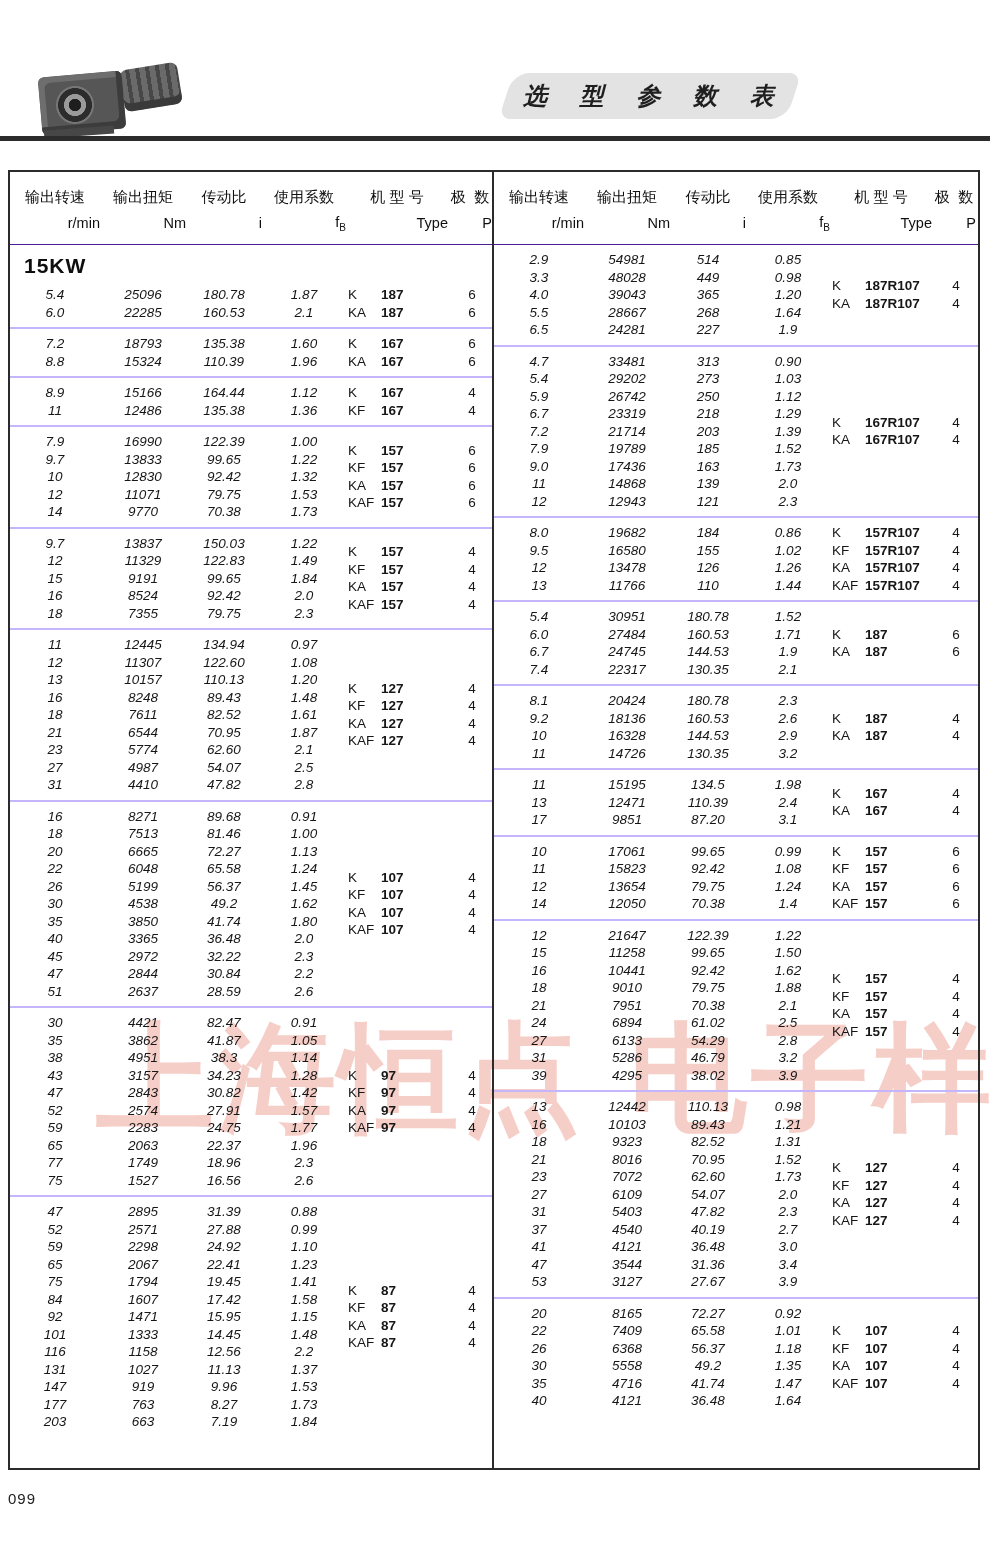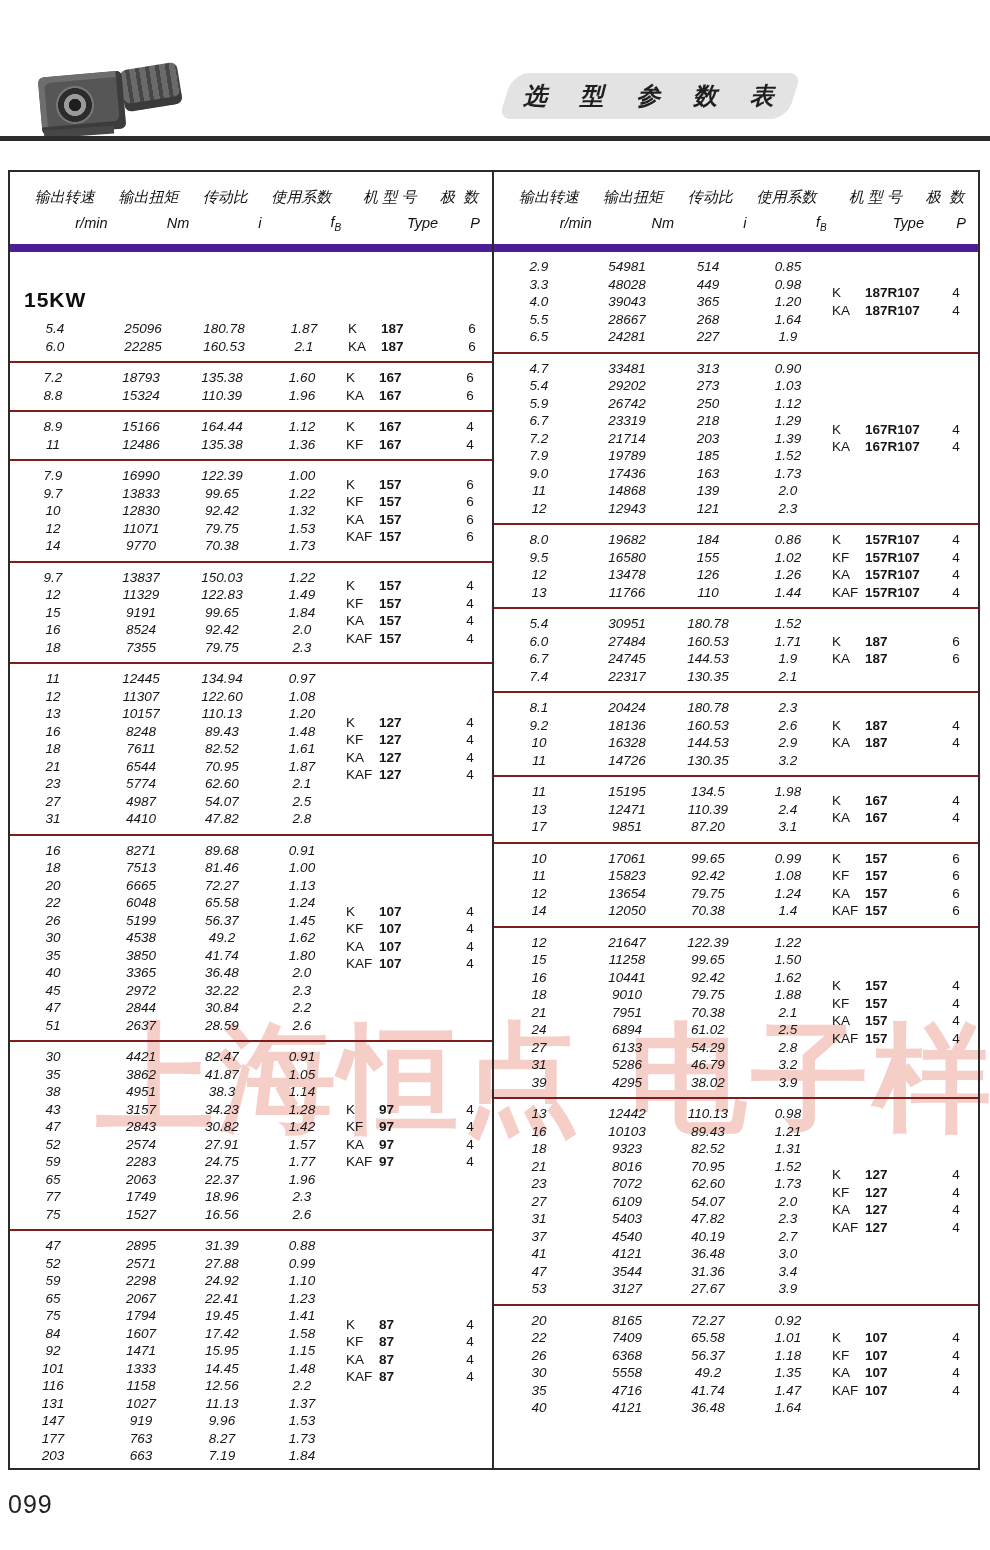--- a/index.html
+++ b/index.html
@@ -26,45 +26,45 @@
   .watermark{position:absolute;left:96px;top:1000px;width:1000px;z-index:1;
     font-weight:bold;font-size:118px;letter-spacing:4px;white-space:nowrap;
     color:#e2604c;opacity:0.30;pointer-events:none;font-family:"DejaVu Sans",sans-serif;}
 
   
   .tables{position:absolute;left:8px;top:170px;width:972px;height:1300px;z-index:2;
     border:2px solid #2b2b2b;display:flex;box-sizing:border-box;background:transparent;}
   .half{width:50%;box-sizing:border-box;overflow:hidden;}
   .half.left{border-right:2px solid #2b2b2b;}
 
-  .thead{border-bottom:8px solid #4c1d95;padding:12px 12px 8px;font-style:italic;}
+  .thead{border-bottom:1px solid #4c1d95;padding:12px 0 8px;}
   .hrow{display:flex;height:26px;align-items:center;}
   .hc{text-align:center;color:#101010;font-size:15px;white-space:pre;}
   .hrow.units .hc{font-size:14.5px;text-align:right;}
   .hc sub{font-size:10px;}
   .c0{width:90px}.c1{width:86px}.c2{width:76px}.c3{width:84px}.c4{width:102px}.c5{width:44px}
 
-  .power{font-weight:bold;font-size:21px;color:#0e0e0e;padding:9px 0 2px 14px;letter-spacing:1px;margin-top:27px;}
+  .power{font-weight:bold;font-size:21px;color:#0e0e0e;padding:9px 0 2px 14px;letter-spacing:1px;}
 
   .section{display:flex;align-items:center;padding:6px 0;}
-  .section + .section{border-top:2px solid #7f1d1d;justify-content:flex-end;}
+  .section + .section{border-top:2px solid #c4b5fd;}
 
   .rows{display:flex;flex-direction:column;font-style:italic;}
   .drow{display:flex;height:17.5px;line-height:17.5px;}
   .dc{text-align:center;font-size:13.5px;color:#161616;}
   .dc.c0{width:90px}.dc.c1{width:86px}.dc.c2{width:76px}.dc.c3{width:84px}
 
   .types{display:flex;flex-direction:column;justify-content:center;margin-left:2px;}
   .trow{display:flex;height:17.5px;line-height:17.5px;align-items:center;}
   .tname{width:102px;display:flex;font-size:13.5px;color:#161616;}
   .tseries{width:33px;white-space:pre;}
   .tsize{white-space:pre;font-weight:bold;}
   .tp{width:44px;text-align:center;font-size:13.5px;color:#161616;}
 
-  .pagenum{position:absolute;left:8px;top:1490px;font-size:25px;color:#222;z-index:2;letter-spacing:1px;}
+  .pagenum{position:absolute;left:8px;top:1490px;font-size:15px;color:#222;z-index:2;letter-spacing:1px;}
 </style>
 </head>
 <body>
 
 <div class="logo">
   <div class="logo-motor"></div>
   <div class="logo-body"></div>
   <div class="logo-hub"></div>
   <div class="logo-foot"></div>
 </div>

